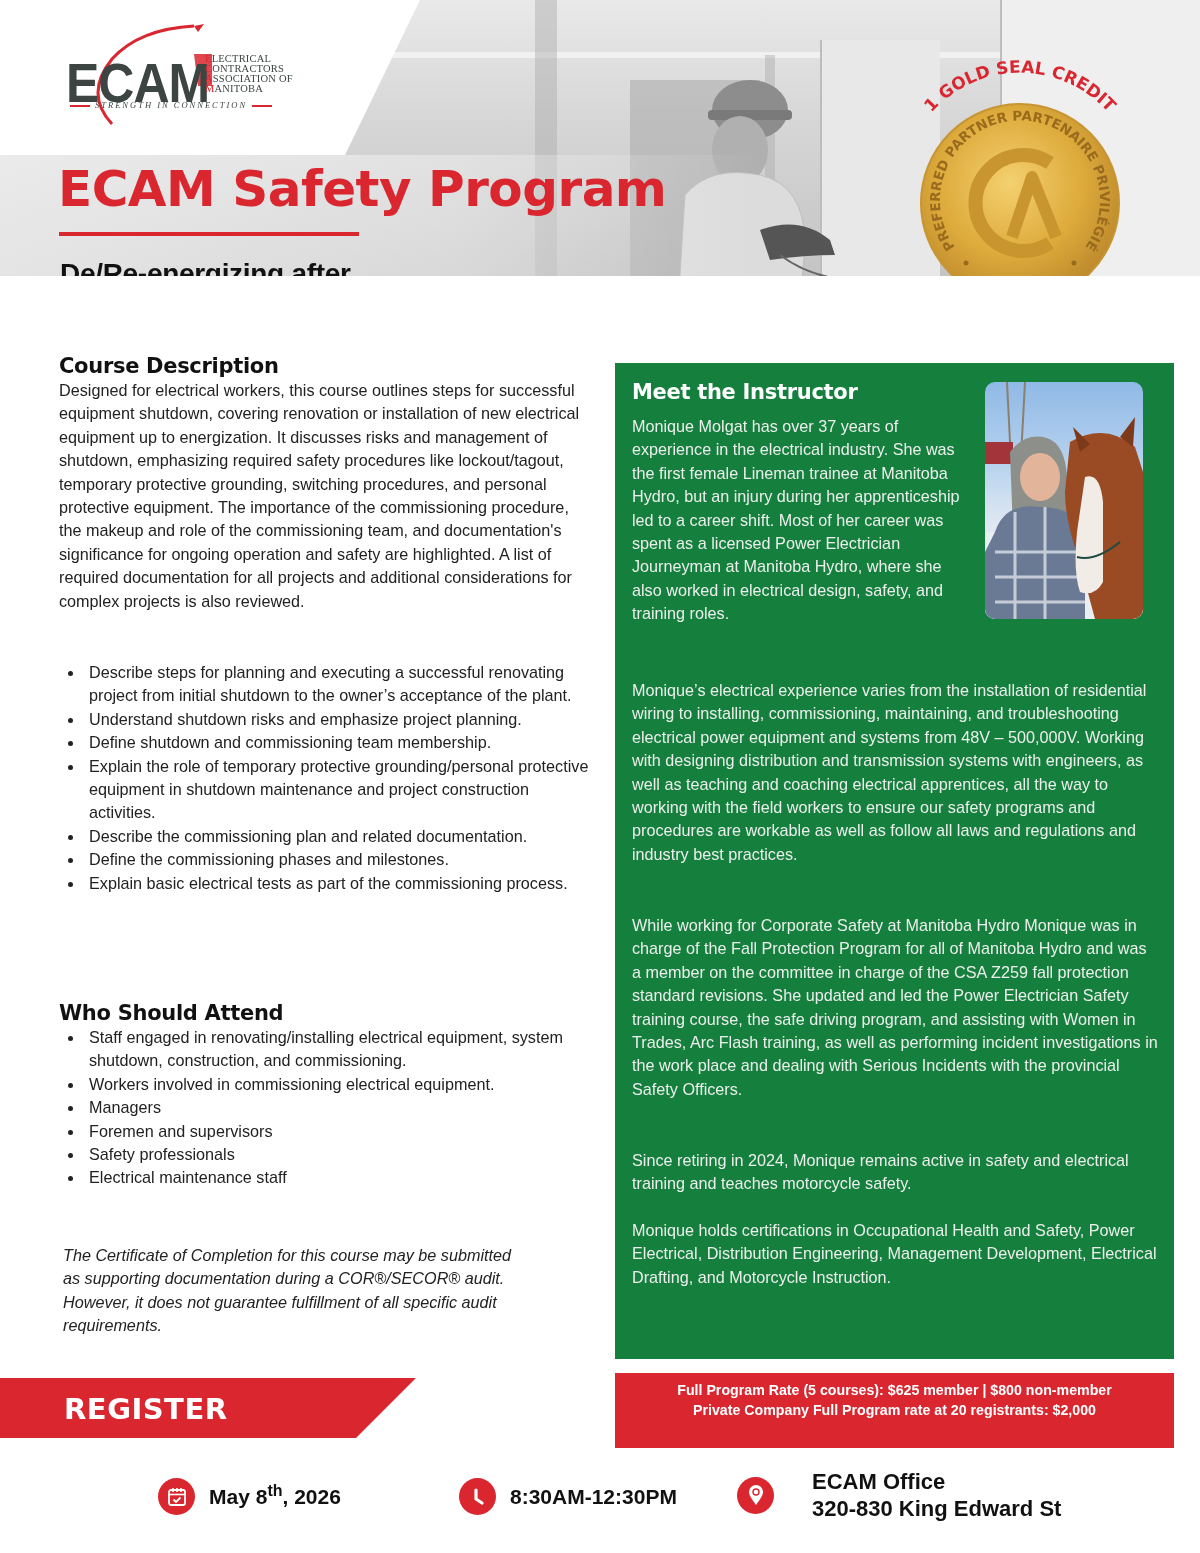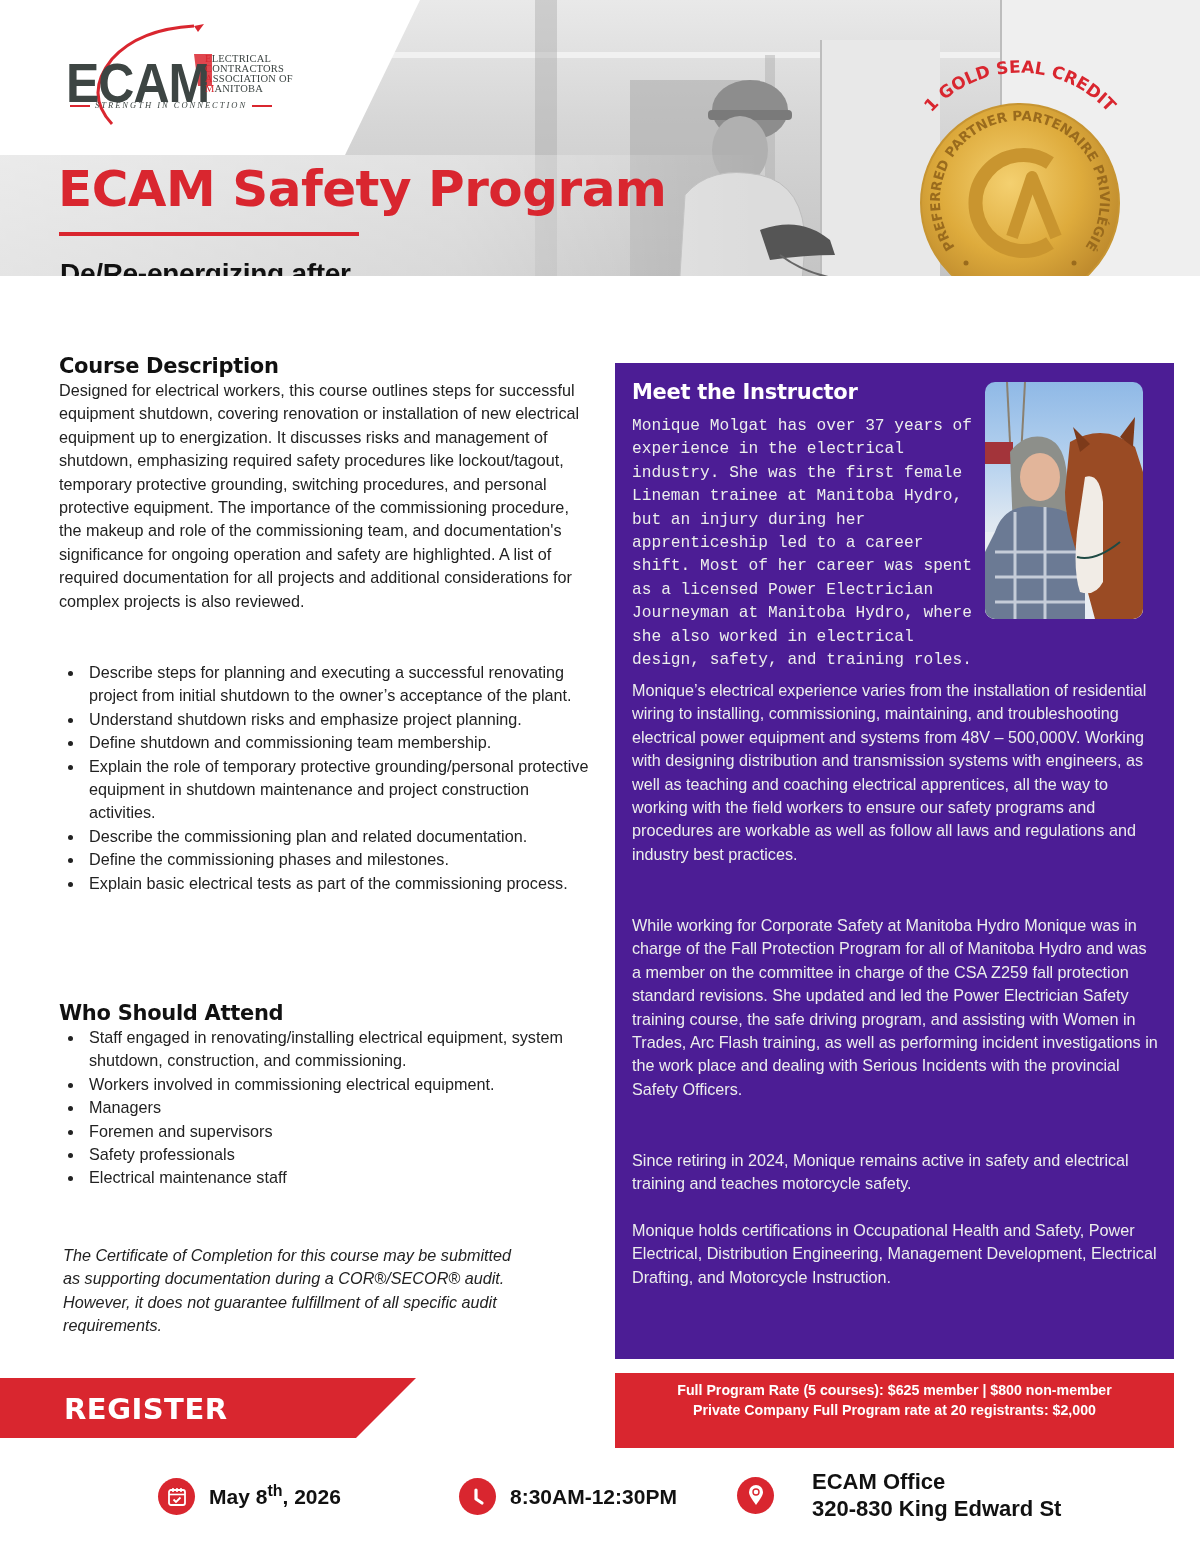--- a/index.html
+++ b/index.html
@@ -49,23 +49,23 @@
   .body-text { font-size: 16.2px; line-height: 23.4px; color: #222; }
   .sec-desc { position: absolute; left: 59px; top: 353px; width: 535px; }
   .sec-outcomes { position: absolute; left: 59px; top: 661px; width: 535px; }
   .sec-attend { position: absolute; left: 59px; top: 1000px; width: 535px; }
   ul.bullets { list-style: none; margin-top: 0; }
   ul.bullets li { position: relative; padding-left: 30px; font-size: 16.2px; line-height: 23.4px; color: #222; }
   ul.bullets li::before { content: ""; position: absolute; left: 9px; top: 10px; width: 5px; height: 5px; border-radius: 50%; background: #222; }
   .note { position: absolute; left: 63px; top: 1244px; width: 460px; font-style: italic; font-size: 16.2px; line-height: 23.4px; color: #222; }
 
   
-  .instructor { position: absolute; left: 615px; top: 363px; width: 559px; height: 996px; background: #4c1d95; color: #eef0ee; }
+  .instructor { position: absolute; left: 615px; top: 363px; width: 559px; height: 996px; background: #15803d; color: #eef0ee; }
   .instructor .h2 { color: #ffffff; position: absolute; left: 17px; top: 16px; }
-  .instructor .p1 { position: absolute; left: 17px; top: 52px; width: 340px; font-family: Liberation Mono, monospace; }
+  .instructor .p1 { position: absolute; left: 17px; top: 52px; width: 340px; }
   .instructor .para { position: absolute; left: 17px; width: 528px; margin-top: 6px; }
   .instructor .txt { font-size: 16.2px; line-height: 23.4px; color: #eceeec; }
   .photo { position: absolute; left: 370px; top: 19px; width: 158px; height: 237px; border-radius: 10px; overflow: hidden; background: linear-gradient(180deg, #8fb9e6 0%, #b8d3ef 35%, #dfe8f1 60%, #f2f5f8 100%); }
 
   
   .register { position: absolute; left: 0; top: 1378px; width: 416px; height: 60px; background: #d9262f; clip-path: polygon(0 0, 416px 0, 356px 60px, 0 60px); cursor: pointer; }
   .register span { position: absolute; left: 64px; top: 14px; font-family: "DejaVu Sans", sans-serif; font-weight: 700; font-size: 29px; color: #fff; letter-spacing: 0.5px; }
   .rates { position: absolute; left: 615px; top: 1373px; width: 559px; height: 75px; background: #d9262f; color: #fff; text-align: center; font-weight: 700; font-size: 14.2px; line-height: 20.3px; padding-top: 7px; }
 
   

